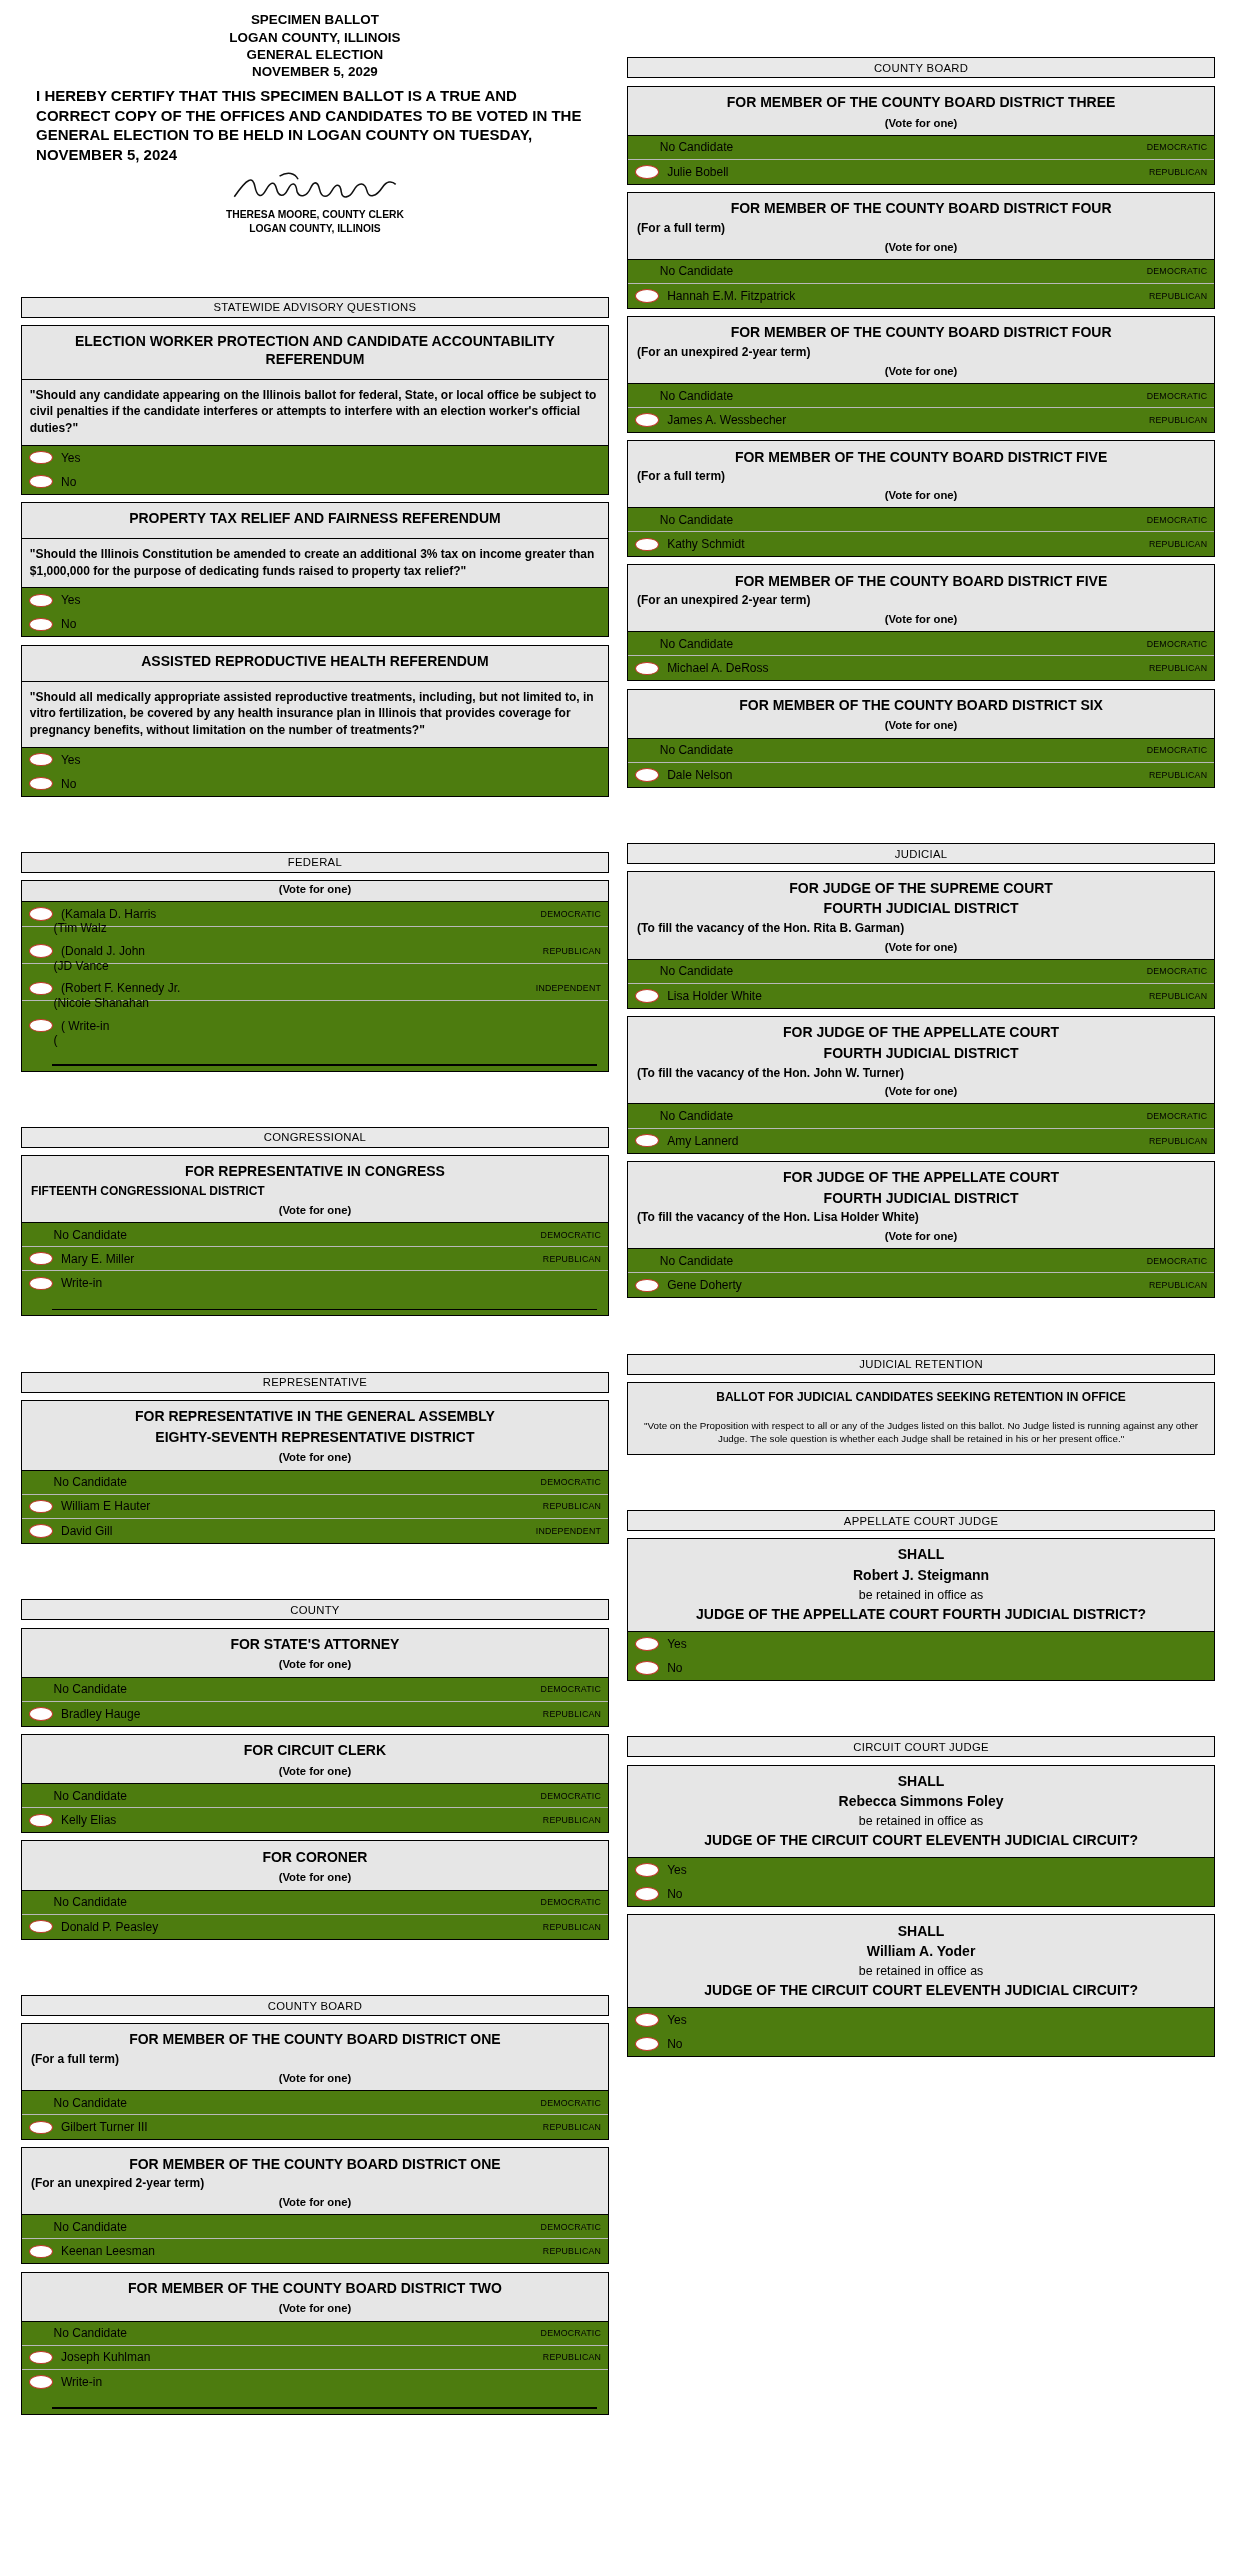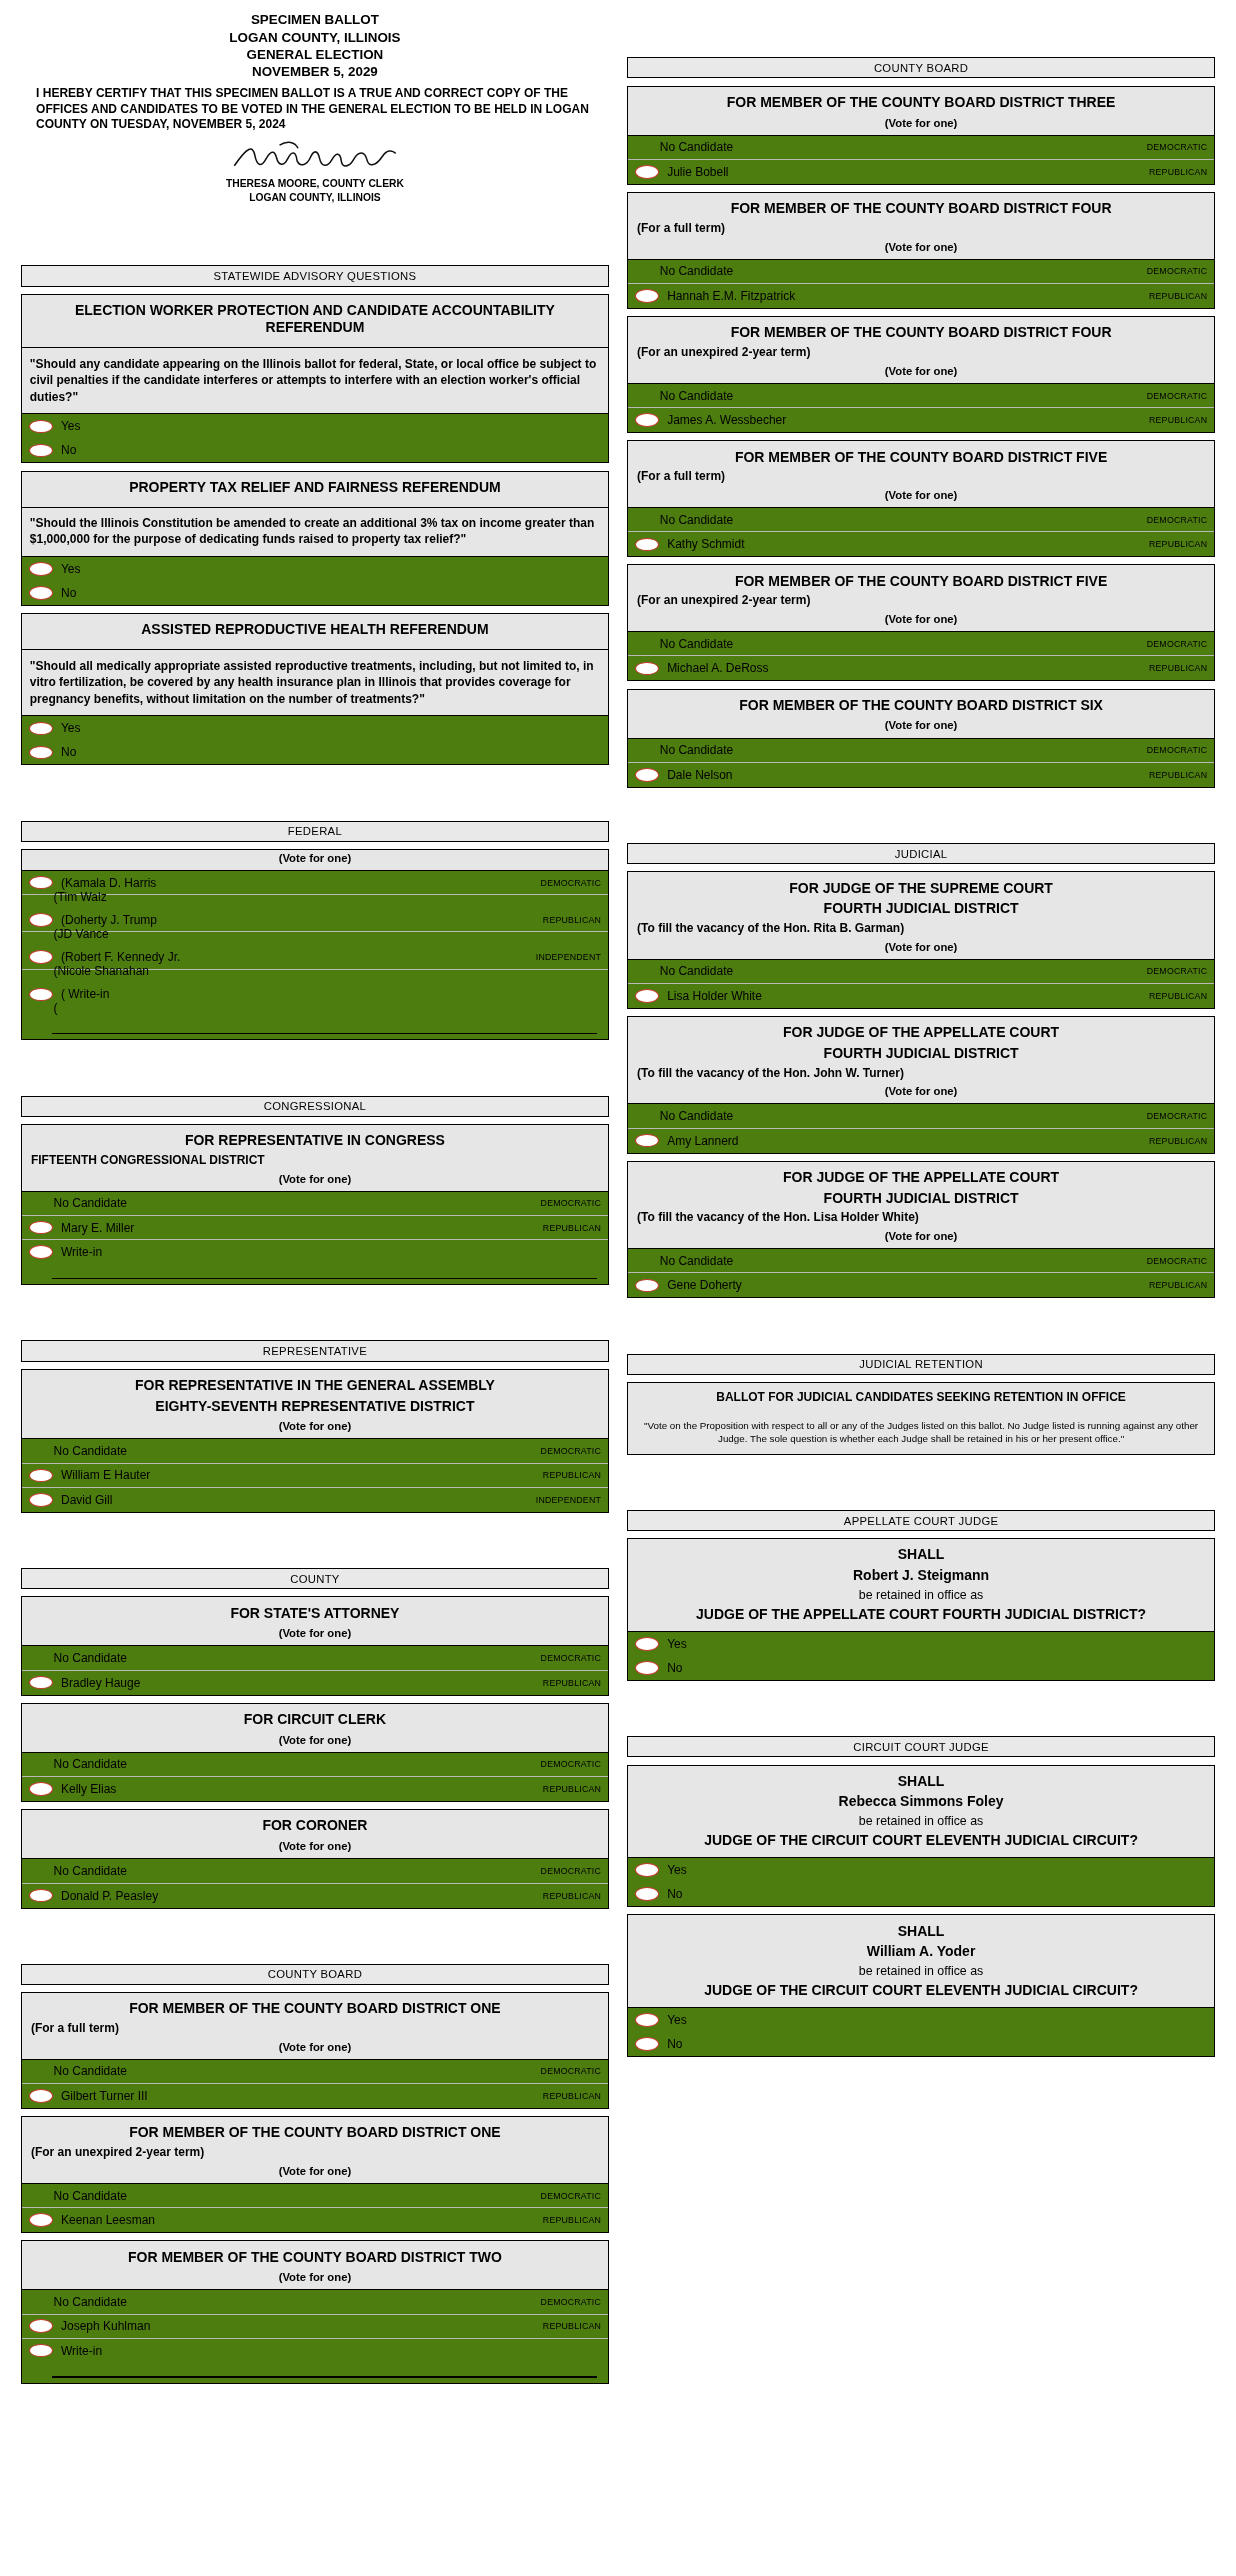--- a/index.html
+++ b/index.html
@@ -19,21 +19,21 @@
     display: flex;
     gap: 17.5px;
     padding: 0 20.6px;
     align-items: flex-start;
   }
   .col { width: 709px; display: flex; flex-direction: column; gap: 7.2px; }
 
   
   .hdr { text-align:center; padding: 2.1px 15.5px 5.2px 15.5px; }
   .hdr .t { font-weight: bold; font-size: 13.4px; line-height: 1.28; }
-  .cert { font-size: 12px; text-align: left; line-height: 1.3; margin-top: 6.2px; font-weight: bold;}
+  .cert { font-size: 15px; text-align: left; line-height: 1.3; margin-top: 6.2px; font-weight: bold;}
   .sig { text-align:center; margin: 5.2px 0 2.1px 0; }
   .sig svg { display:block; margin: 0 auto; }
   .hdr .sm { font-size: 10.3px; font-weight: bold; line-height:1.35; }
 
   
   .band {
     border: 1.5px solid #000;
     background: #e9e9e9;
     text-align: center;
     font-size: 11.3px;
@@ -182,21 +182,21 @@
 
         <div class="cand">
           <span class="oval"></span>
           <span class="nm">(Kamala D. Harris</span>
           <span class="party">DEMOCRATIC</span>
         </div>
         <div class="pairline">(Tim Walz</div>
 
         <div class="cand">
           <span class="oval"></span>
-          <span class="nm">(Doherty J. Trump</span>
+          <span class="nm">(Donald J. John</span>
           <span class="party">REPUBLICAN</span>
         </div>
         <div class="pairline">(JD Vance</div>
 
         <div class="cand">
           <span class="oval"></span>
           <span class="nm">(Robert F. Kennedy Jr.</span>
           <span class="party">INDEPENDENT</span>
         </div>
         <div class="pairline">(Nicole Shanahan</div>

